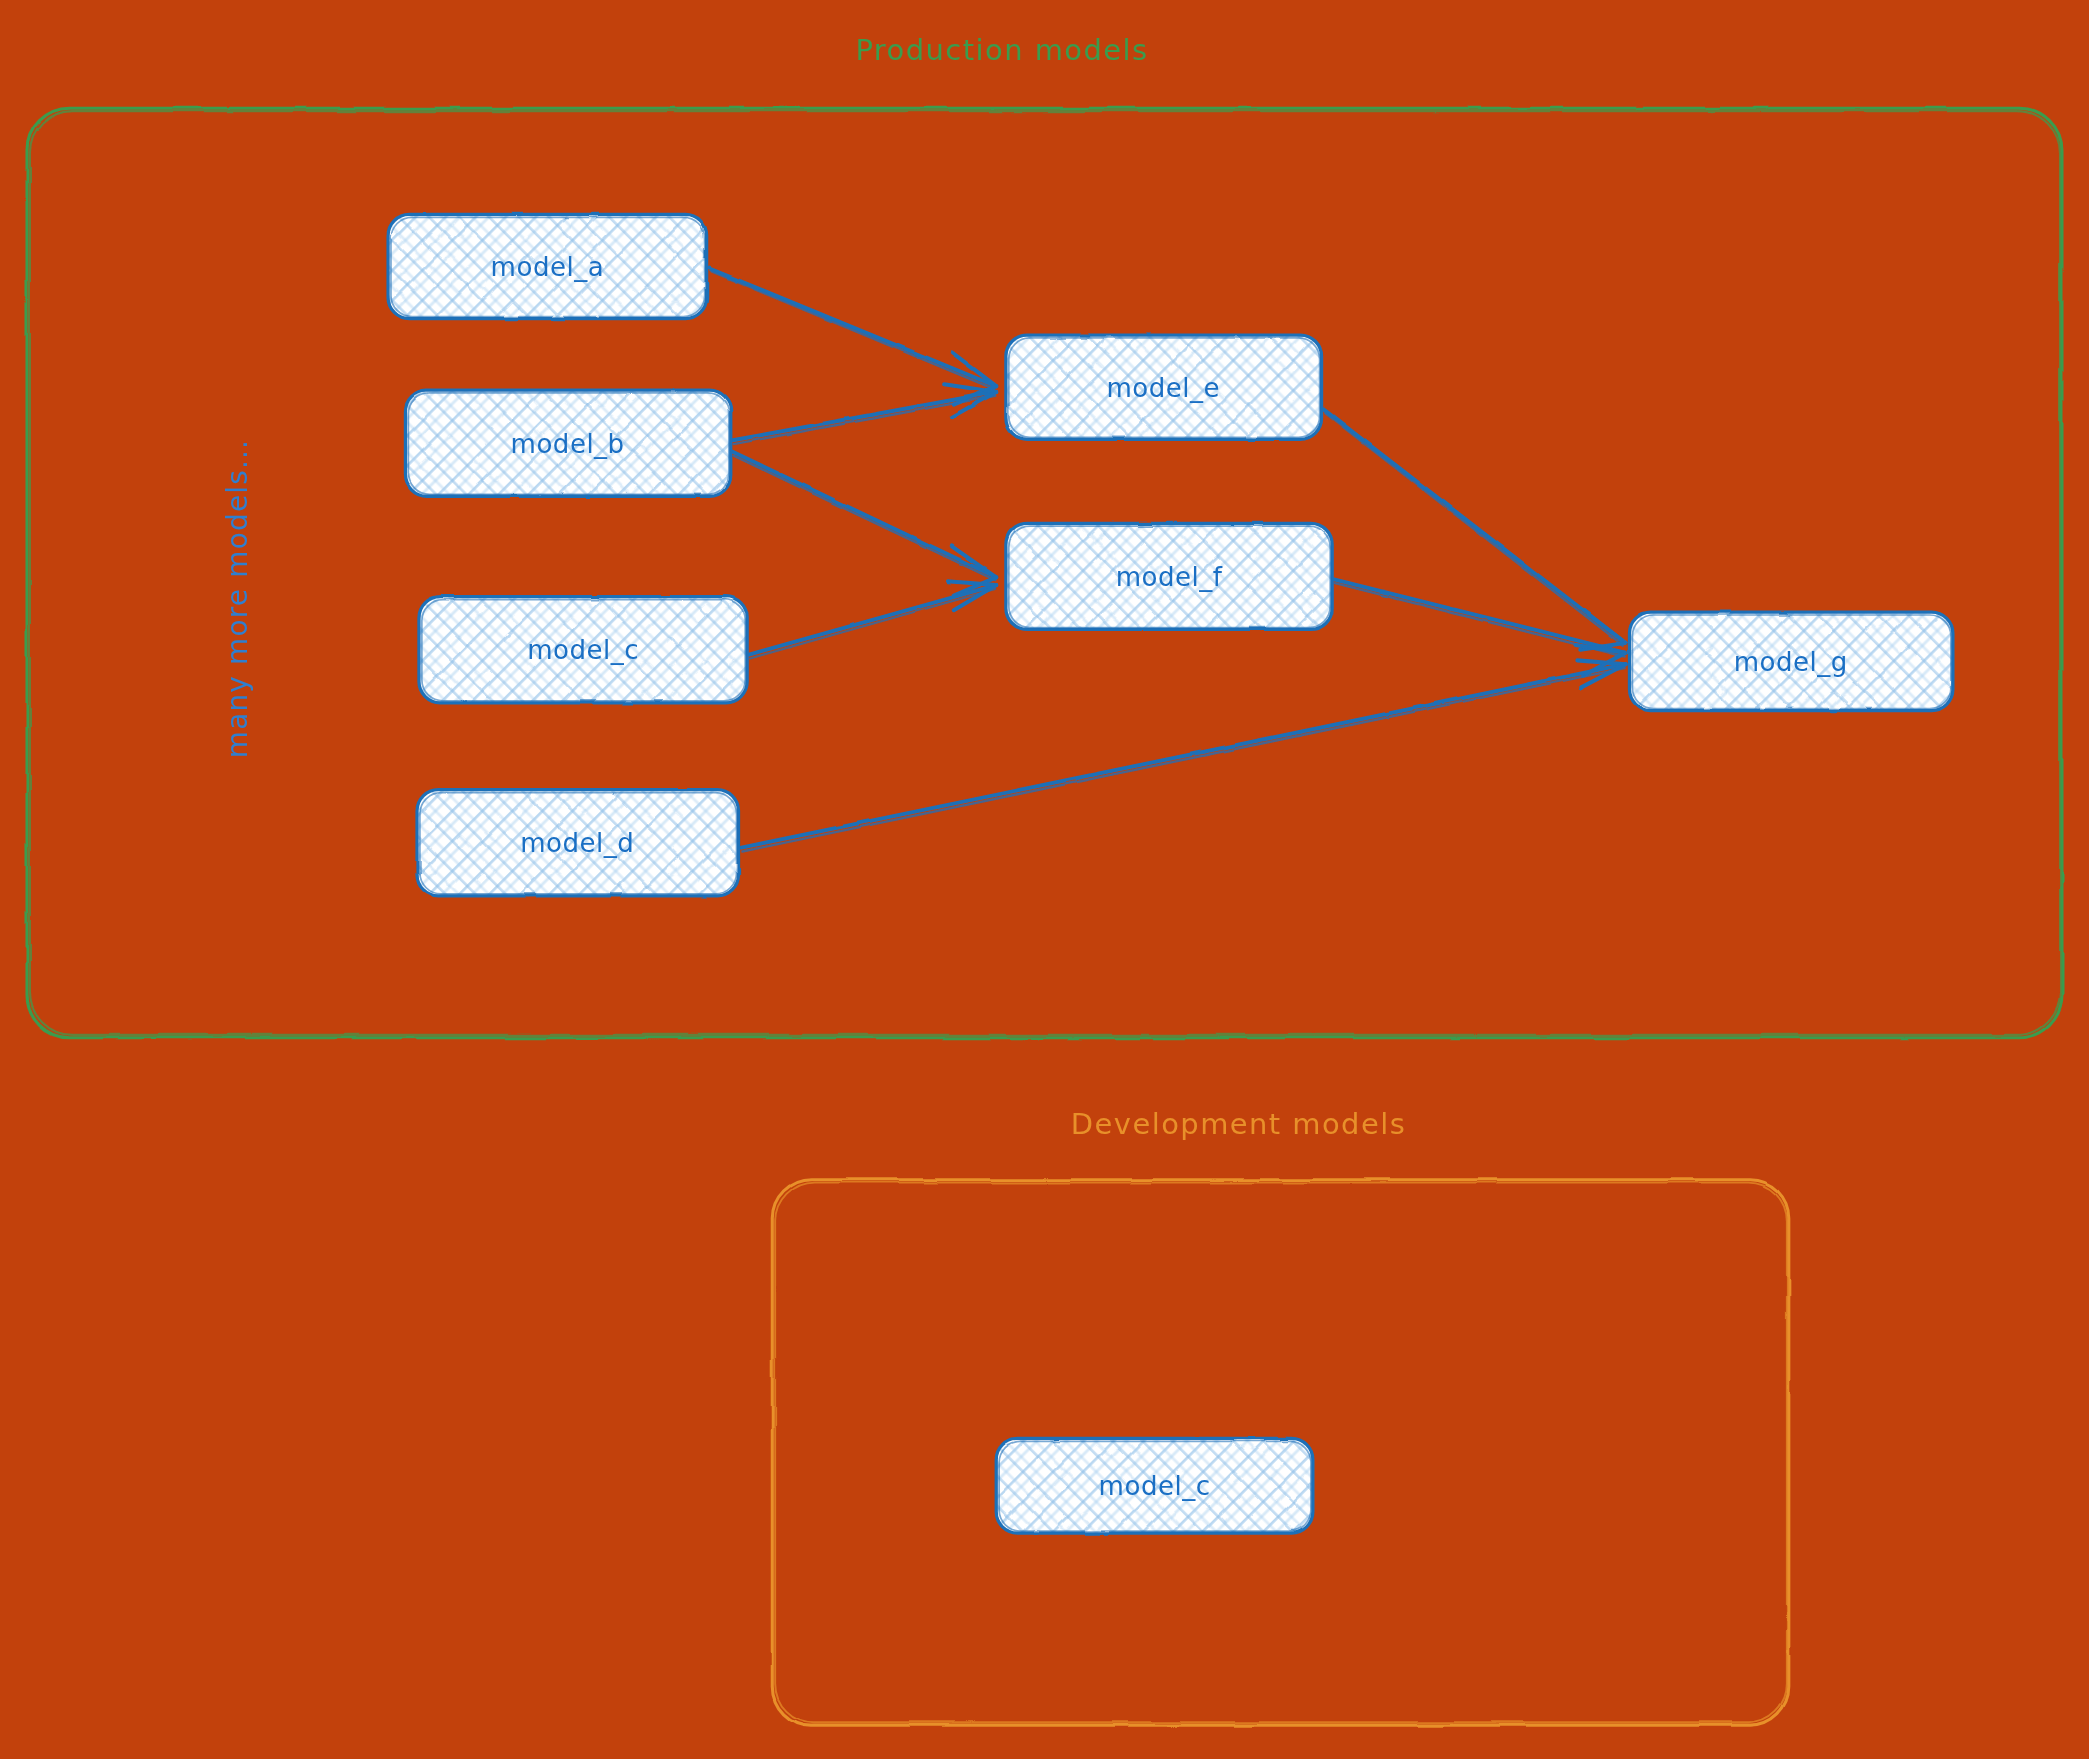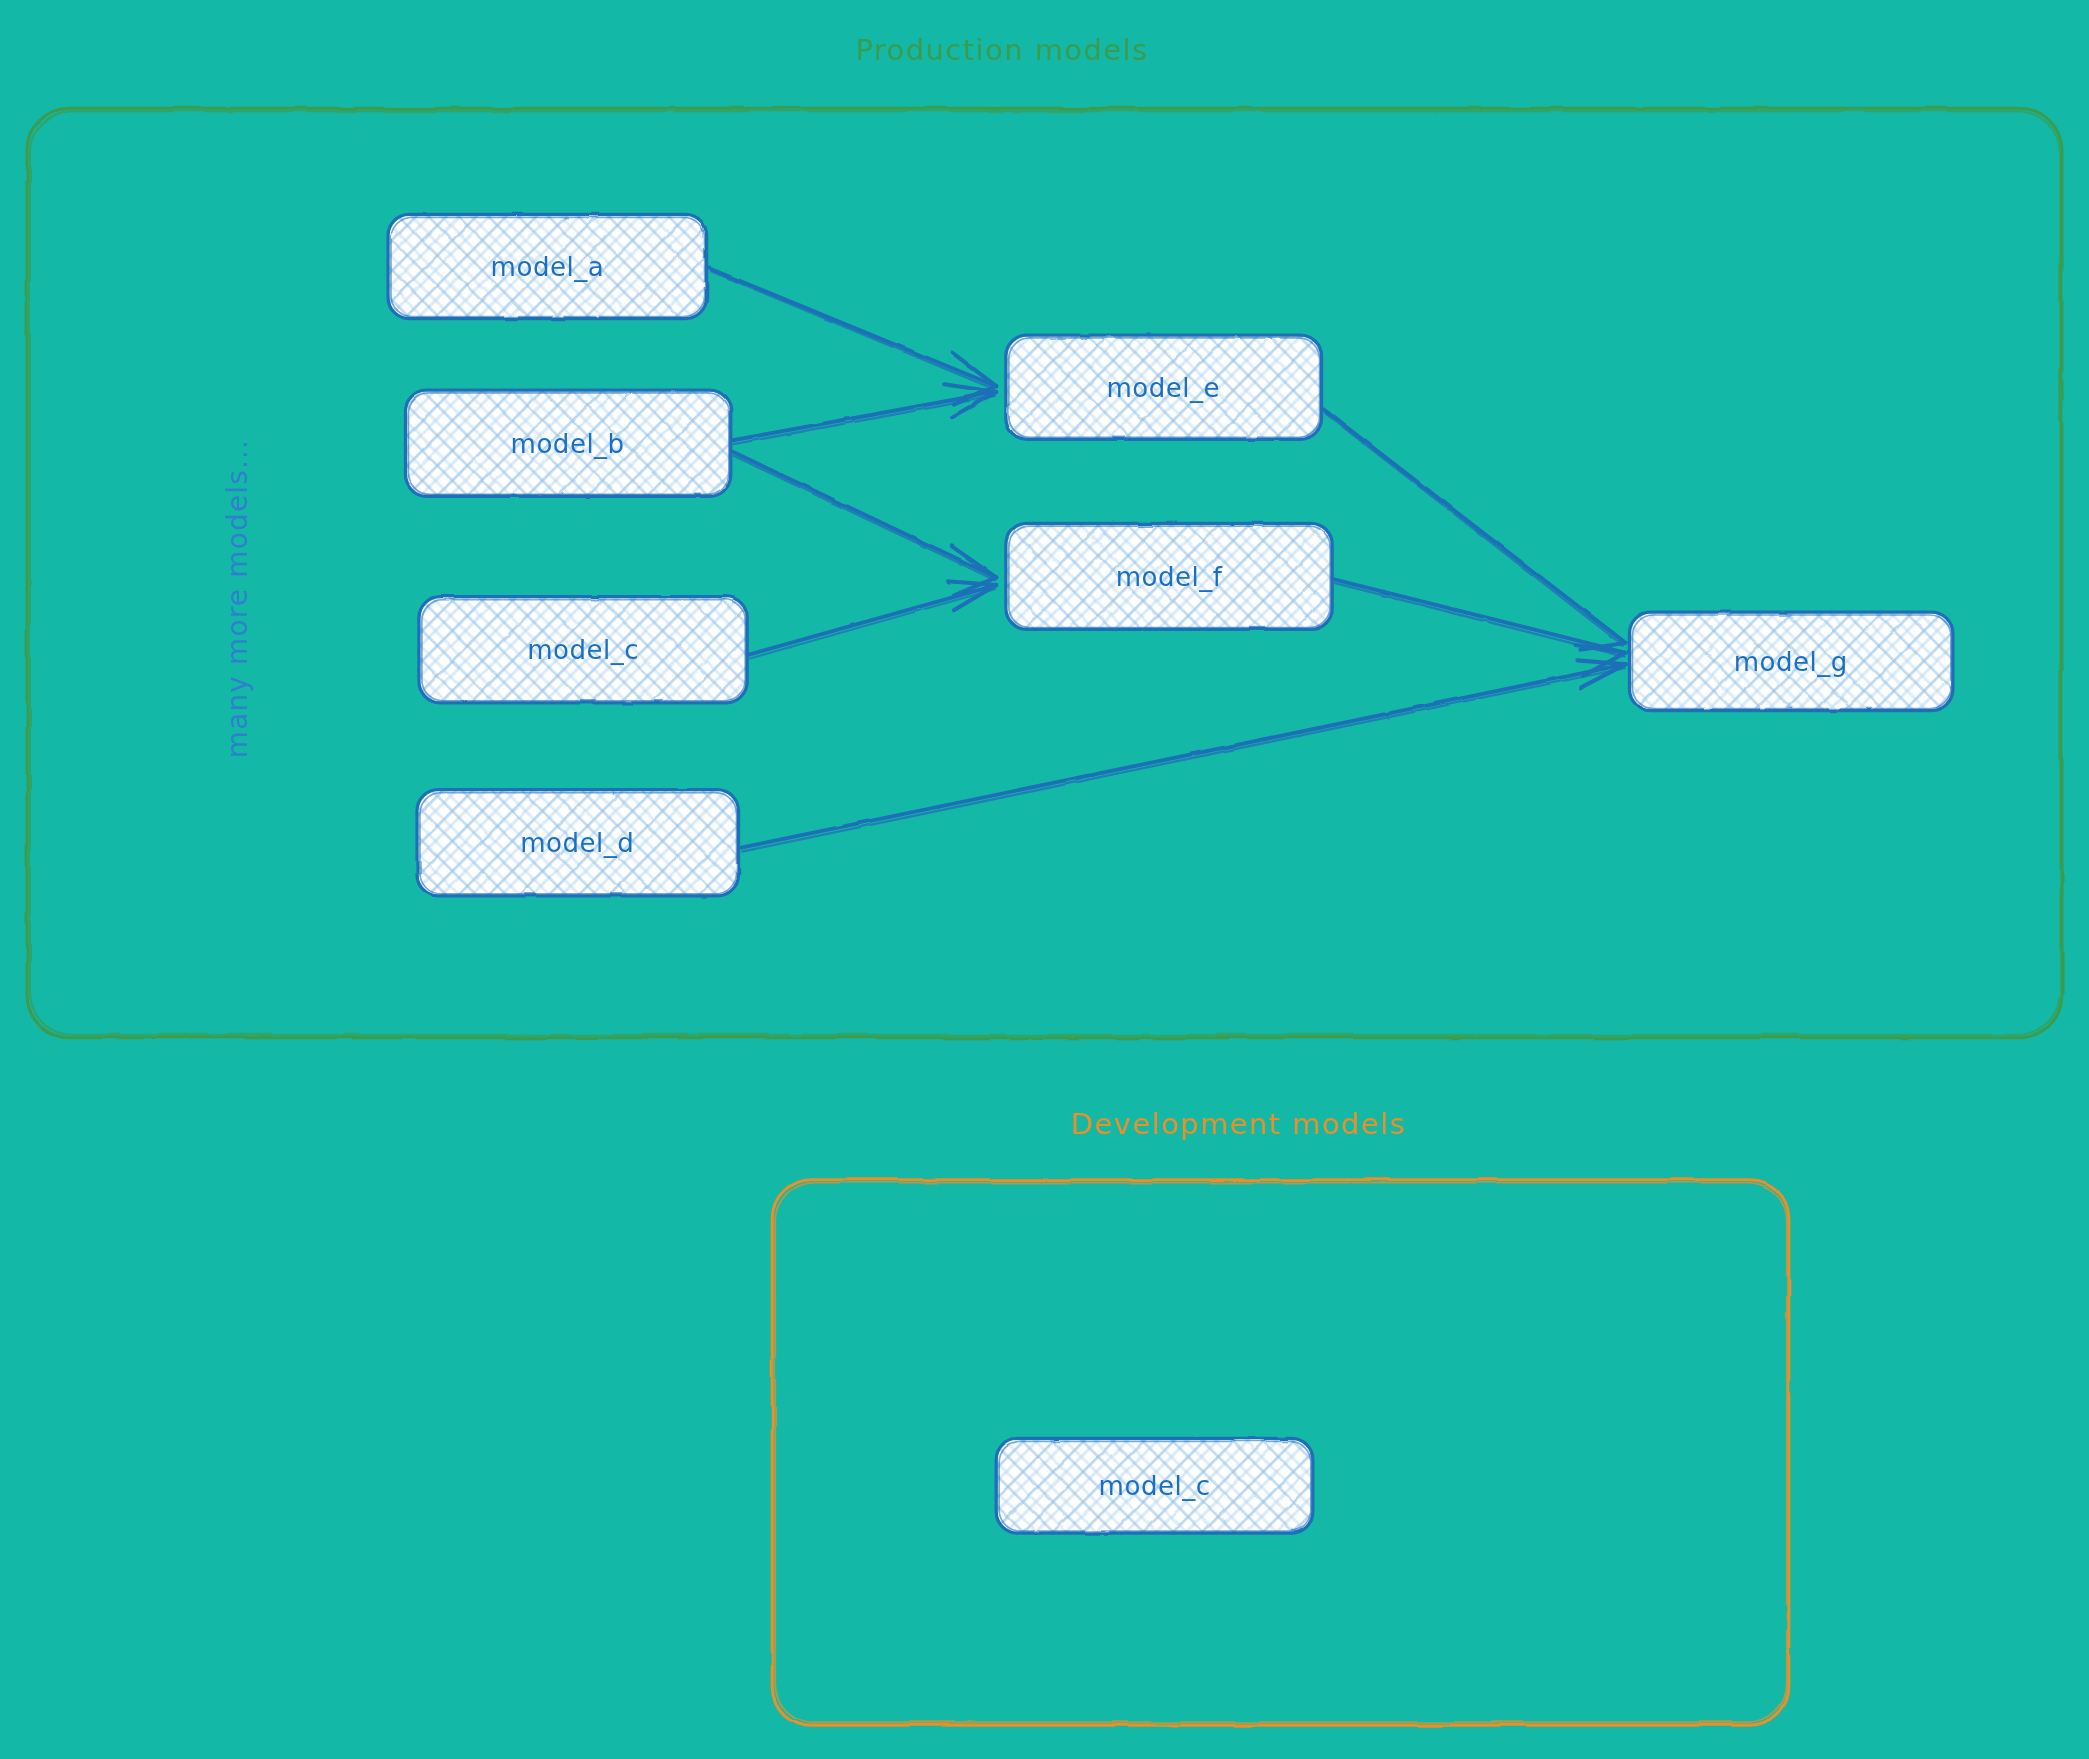--- a/index.html
+++ b/index.html
@@ -7,21 +7,21 @@
     padding: 0;
     background: #ffffff;
   }
   body {
     font-family: "DejaVu Sans", sans-serif;
   }
   #canvas {
     position: relative;
     width: 2089px;
     height: 1759px;
-    background: #14b8a6;
+    background: #c2410c;
     overflow: hidden;
   }
   #diagram-svg {
     position: absolute;
     left: 0;
     top: 0;
     width: 2089px;
     height: 1759px;
   }
   .group-title {

